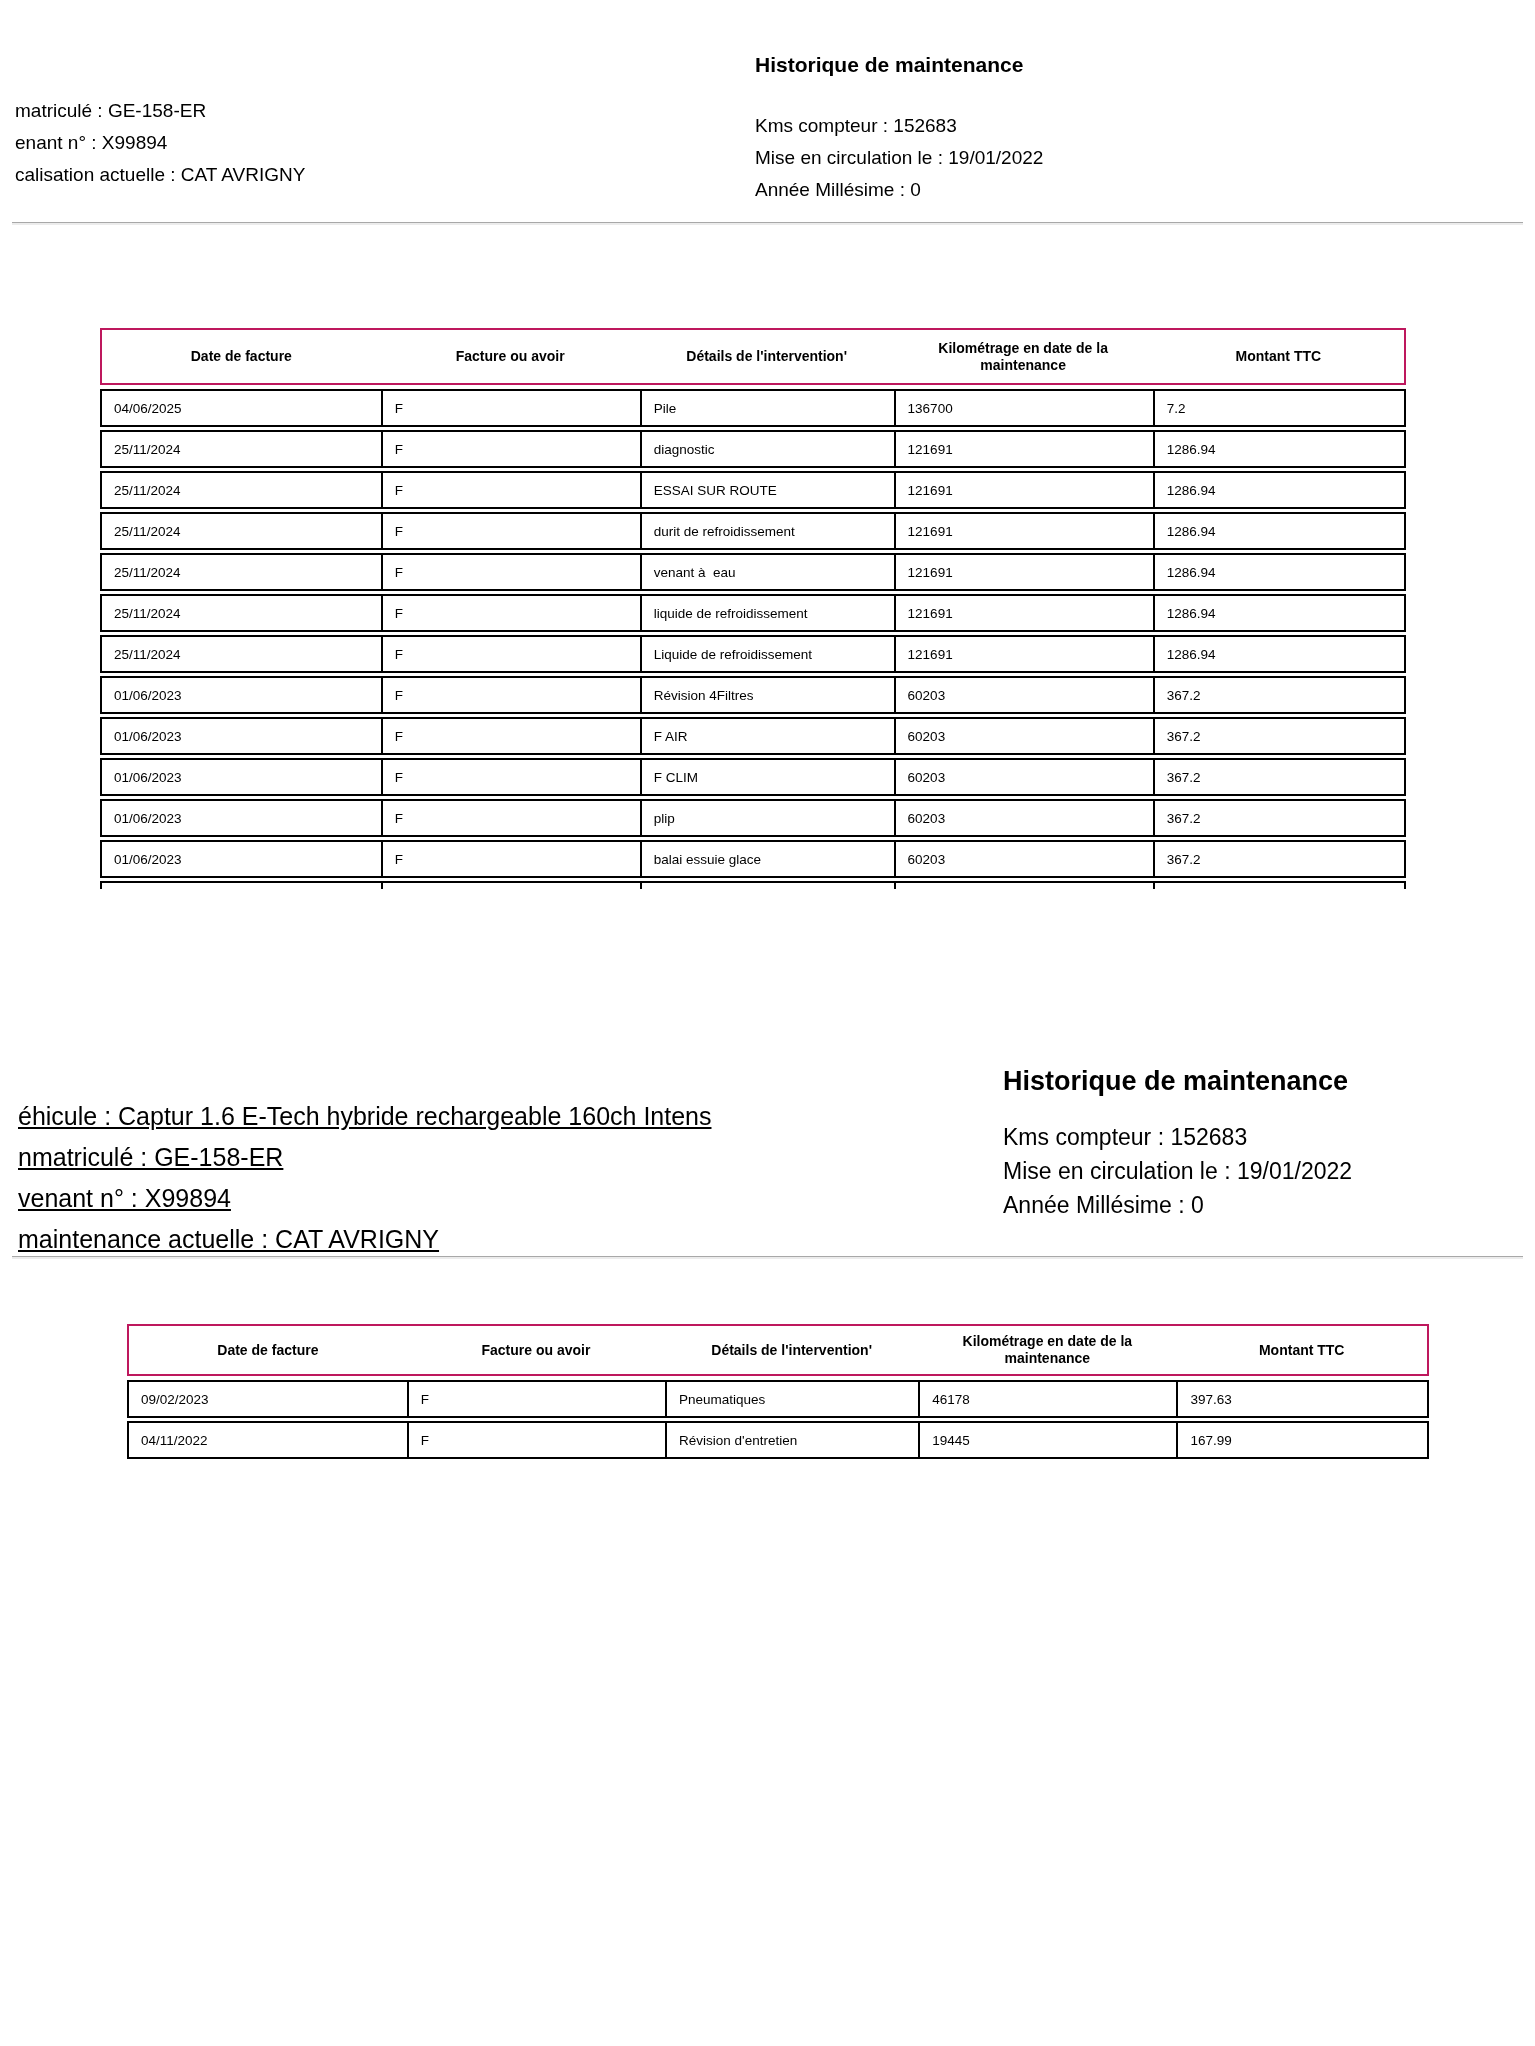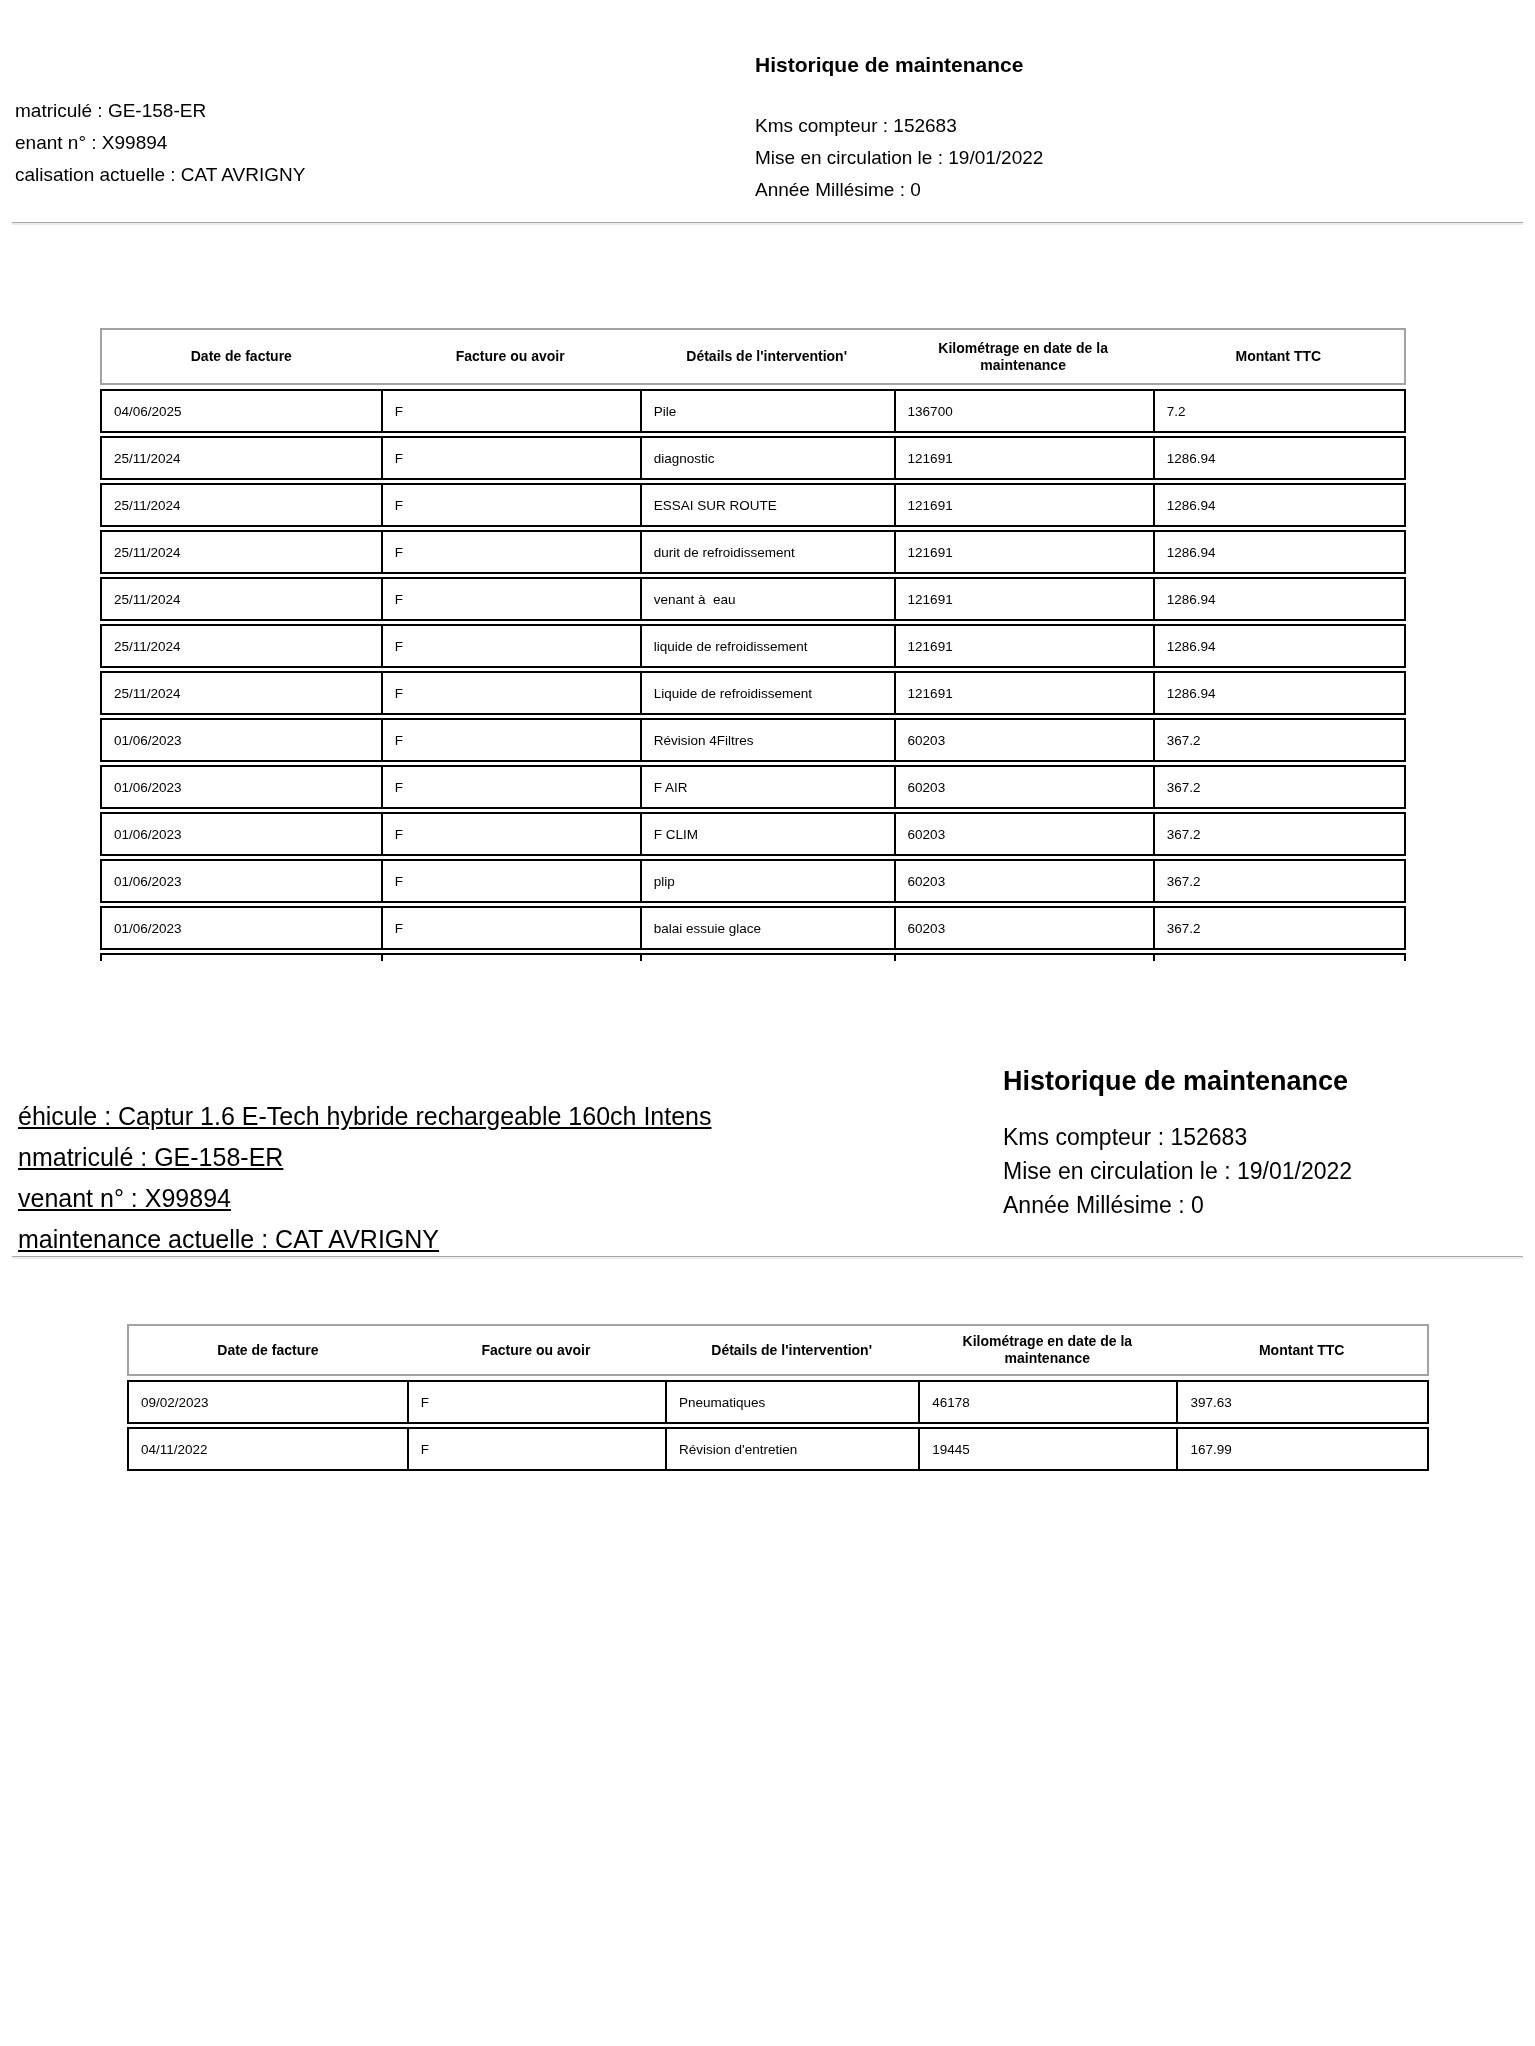--- a/index.html
+++ b/index.html
@@ -24,30 +24,30 @@
   .m2 { left:1003px; top:1120px; font-size:23px; line-height:34px; }
   .divider { position:absolute; height:3px; background:#a8a8a8; border-bottom:2px solid #ececec; }
   .d1 { left:12px; top:222px;  width:1511px; }
   .d2 { left:12px; top:1256px; width:1511px; }
   
   .tbl { position:absolute; }
   .tbl1 { left:100px; top:328px;  width:1306px; }
   .tbl2 { left:127px; top:1324px; width:1302px; }
   .thead {
     display:flex; align-items:center;
-    border:2px solid #a3a3a3; margin-bottom:4px;
+    border:2px solid #be185d; margin-bottom:4px;
   }
   .th1 { height:57px; } .th2 { height:52px; }
   .hcell {
     display:flex; align-items:center; justify-content:center;
     text-align:center; font-weight:bold; font-size:14px; line-height:17px;
     padding:0 28px; height:100%;
   }
   .trow {
-    display:flex; align-items:stretch; height:44px;
+    display:flex; align-items:stretch; height:38px;
     border:2px solid #000; margin-bottom:3px; background:#fff;
   }
   .tcell {
     display:flex; align-items:center;
     font-size:13.5px; white-space:pre; overflow:hidden;
     padding-left:12px;
     border-left:2px solid #000;
   }
   .tcell.c0, .hcell.c0 { border-left:none; }
   .c0 { width:21.4%; } .c1 { width:19.9%; } .c2 { width:19.5%; }

